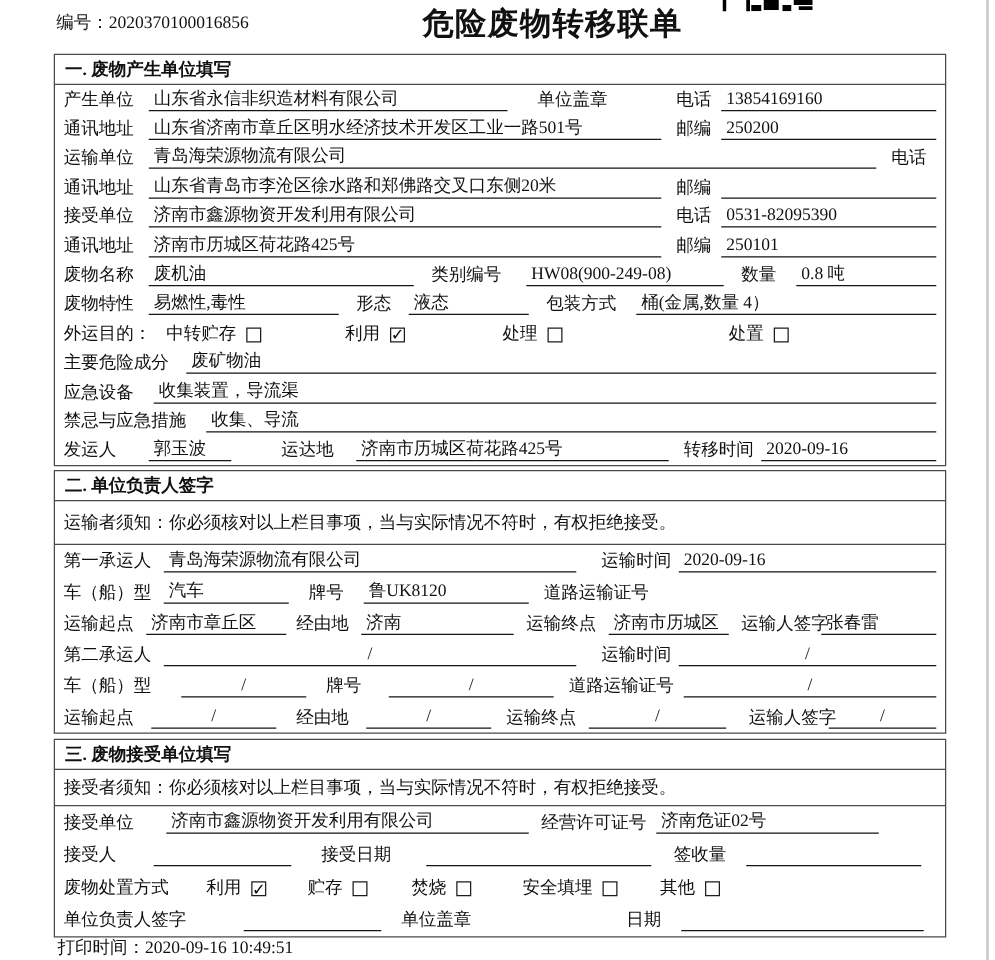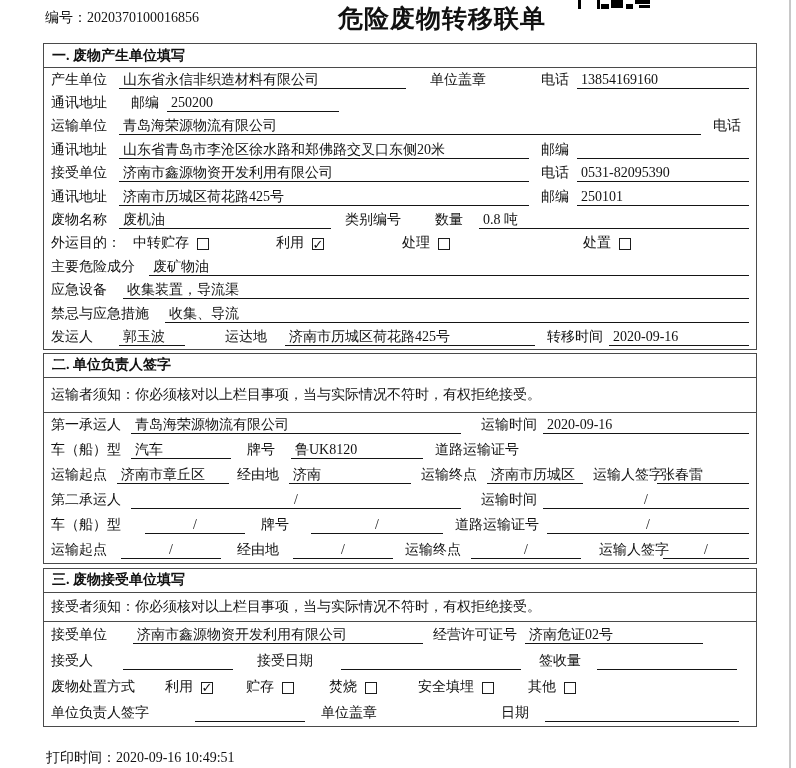--- a/index.html
+++ b/index.html
@@ -78,20 +78,21 @@
     <div class="row">
       <span class="lbl" style="width:68px">产生单位</span>
       <span class="val" style="width:287px">山东省永信非织造材料有限公司</span>
       <span class="seal lbl">单位盖章</span>
       <span class="lbl ml12" style="width:36px">电话</span>
       <span class="val" style="width:172px">13854169160</span>
     </div>
 
     <div class="row">
       <span class="lbl" style="width:68px">通讯地址</span>
+      <span class="val fx">山东省济南市章丘区明水经济技术开发区工业一路501号</span>
       <span class="lbl ml12" style="width:36px">邮编</span>
       <span class="val" style="width:172px">250200</span>
     </div>
 
     <div class="row">
       <span class="lbl" style="width:68px">运输单位</span>
       <span class="val fx">青岛海荣源物流有限公司</span>
       <span class="lbl ml12" style="width:36px">电话</span>
     </div>
 
@@ -113,24 +114,33 @@
       <span class="lbl" style="width:68px">通讯地址</span>
       <span class="val fx">济南市历城区荷花路425号</span>
       <span class="lbl ml12" style="width:36px">邮编</span>
       <span class="val" style="width:172px">250101</span>
     </div>
 
     <div class="row">
       <span class="lbl" style="width:68px">废物名称</span>
       <span class="val" style="width:212px">废机油</span>
       <span class="lbl ml14" style="width:76px">类别编号</span>
+      <span class="val" style="width:158px">HW08(900-249-08)</span>
       <span class="lbl ml14" style="width:44px">数量</span>
       <span class="val fx">0.8 吨</span>
     </div>
 
+    <div class="row">
+      <span class="lbl" style="width:68px">废物特性</span>
+      <span class="val" style="width:152px">易燃性,毒性</span>
+      <span class="lbl ml14" style="width:42px">形态</span>
+      <span class="val" style="width:96px">液态</span>
+      <span class="lbl ml14" style="width:72px">包装方式</span>
+      <span class="val fx">桶(金属,数量 4）</span>
+    </div>
 
     <div class="row">
       <span class="lbl" style="width:76px">外运目的：</span>
       <span class="cbgroup cbg1">
           <span class="cb-item">
             <span class="cb-lab">中转贮存</span>
             <span class="cb-box"></span>
           </span>
           <span class="cb-item">
             <span class="cb-lab">利用</span>

